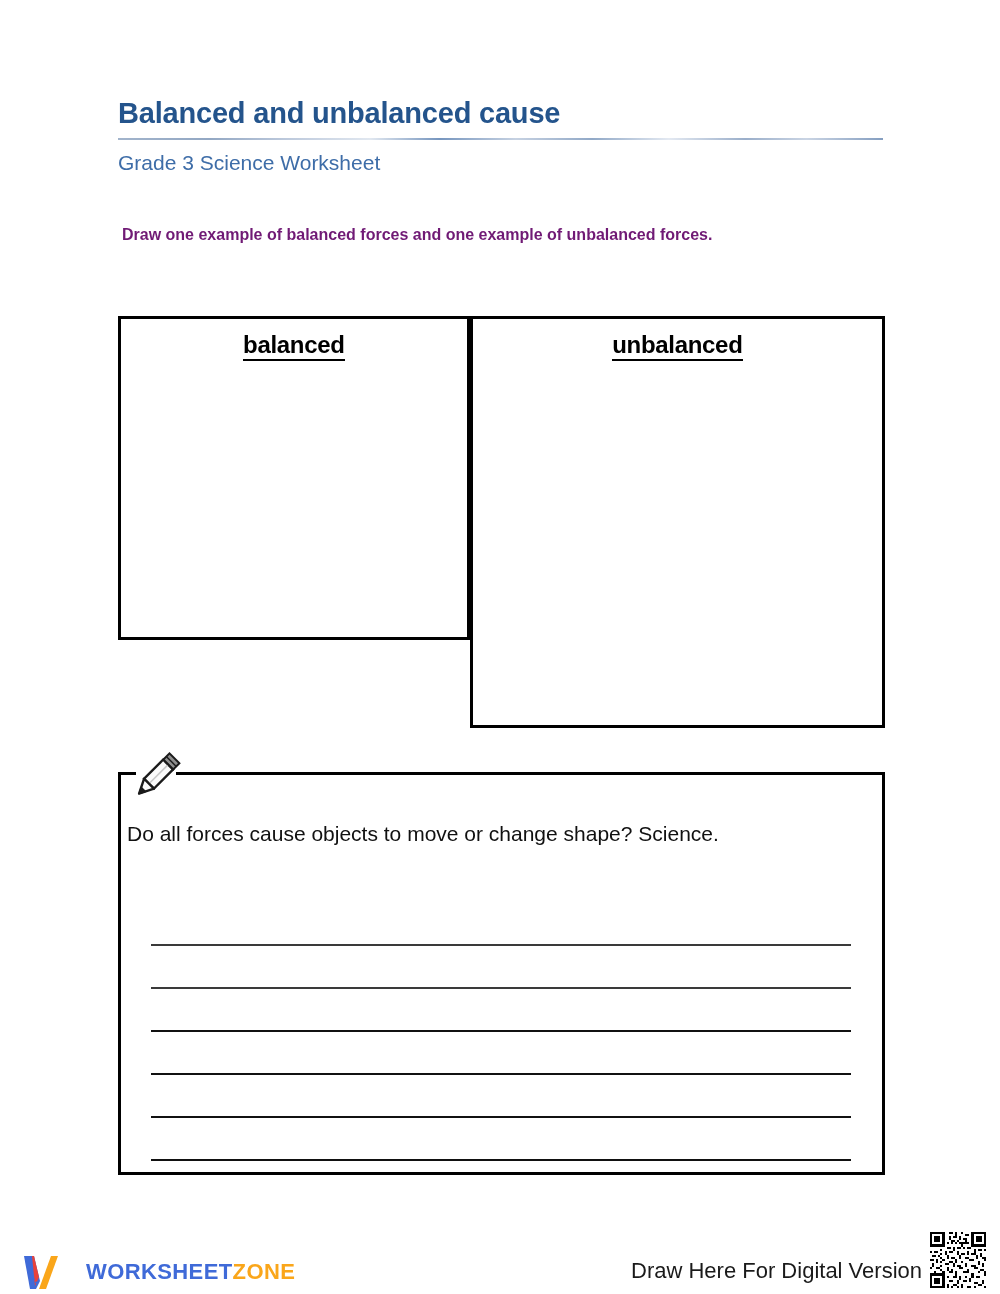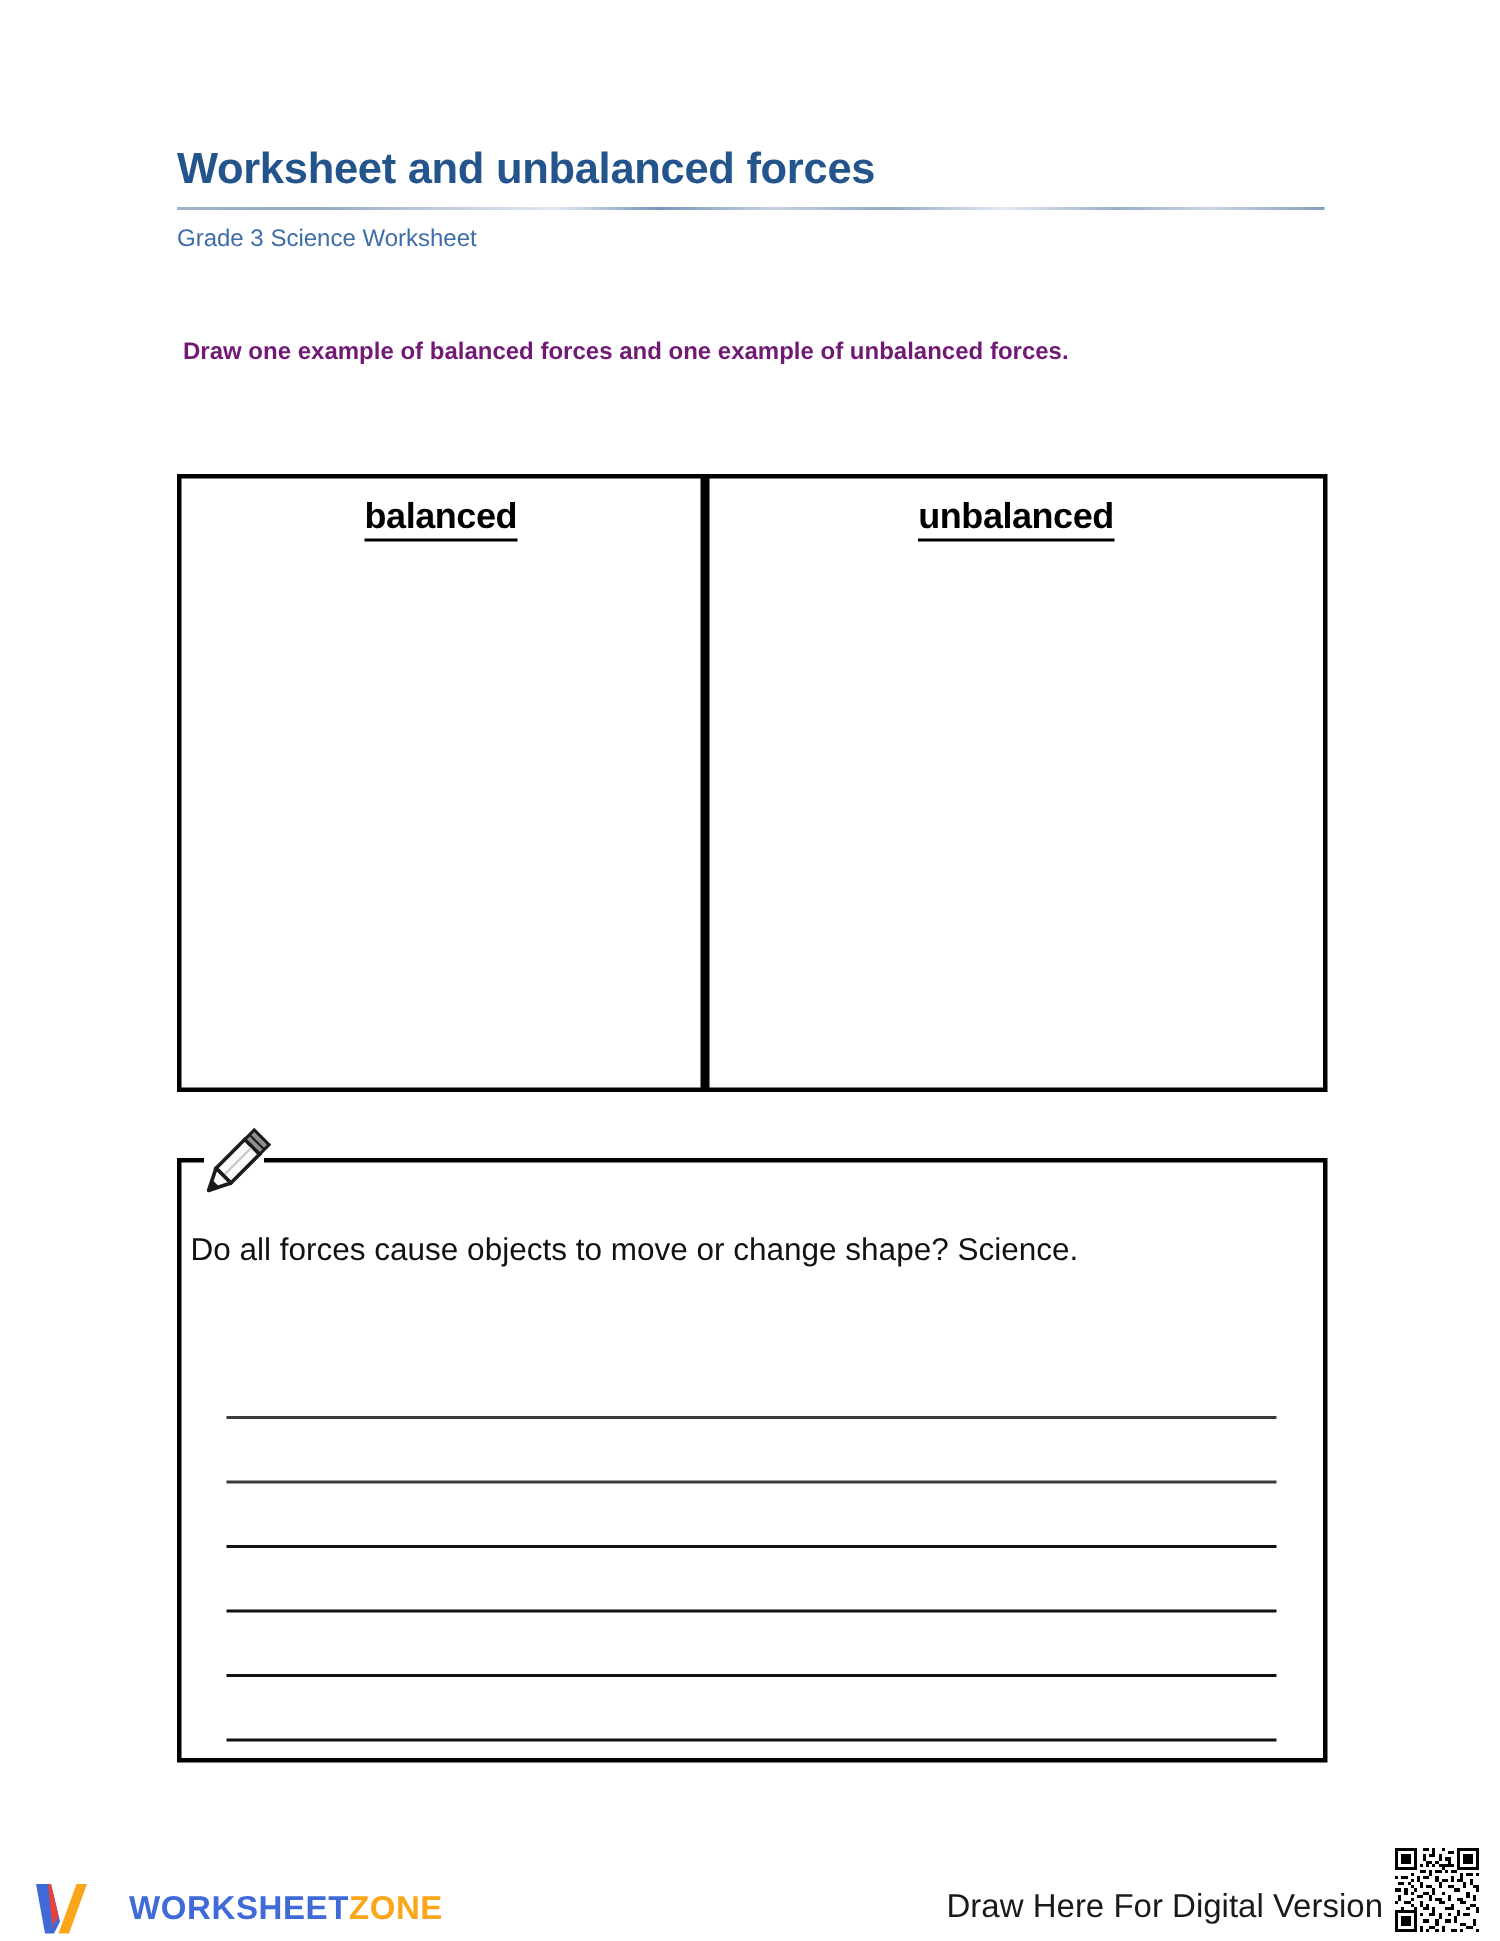--- a/index.html
+++ b/index.html
@@ -36,21 +36,21 @@
     height: 2px;
     width: 765px;
     background: linear-gradient(to right,
         #9db0c9 0%, #8da3c0 12%, #b9c6da 22%, #dfe6ef 33%,
         #6f90bb 42%, #c3cfe0 52%, #8ba4c4 62%, #e2e8f1 72%,
         #95aac7 82%, #c7d2e2 90%, #7e99bd 100%);
     opacity: 0.95;
   }
   .worksheet-subtitle {
     margin-top: 10px;
-    font-size: 16px;
+    font-size: 21px;
     color: #3E6DA8;
     line-height: 1.2;
   }
 
   
   .instruction {
     position: absolute;
     left: 122px;
     top: 224px;
     width: 730px;
@@ -69,21 +69,21 @@
     height: 412px;
     display: flex;
     justify-content: space-between;
   }
   .draw-box {
     box-sizing: border-box;
     border: 3px solid #000000;
     background: #ffffff;
     position: relative;
   }
-  .draw-box.left  { width: 376px; height: 412px; }
+  .draw-box.left  { width: 376px; height: 324px; }
   .draw-box.right { width: 444px; height: 412px; }
 
   .box-label {
     position: absolute;
     top: 12px;
     left: 0;
     right: 0;
     text-align: center;
     font-size: 24px;
     font-weight: bold;
@@ -195,21 +195,21 @@
     top: 1230px;
     width: 60px;
     height: 60px;
     background: #ffffff;
   }
 </style>
 </head>
 <body>
 
 <div class="header">
-  <h1 class="worksheet-title">Worksheet and unbalanced forces</h1>
+  <h1 class="worksheet-title">Balanced and unbalanced cause</h1>
   <div class="header-divider"></div>
   <div class="worksheet-subtitle">Grade 3 Science Worksheet</div>
 </div>
 
 <div class="instruction">Draw one example of balanced forces and one example of unbalanced forces.</div>
 
 <div class="draw-area">
 
   <div class="draw-box left">
     <div class="box-label">

